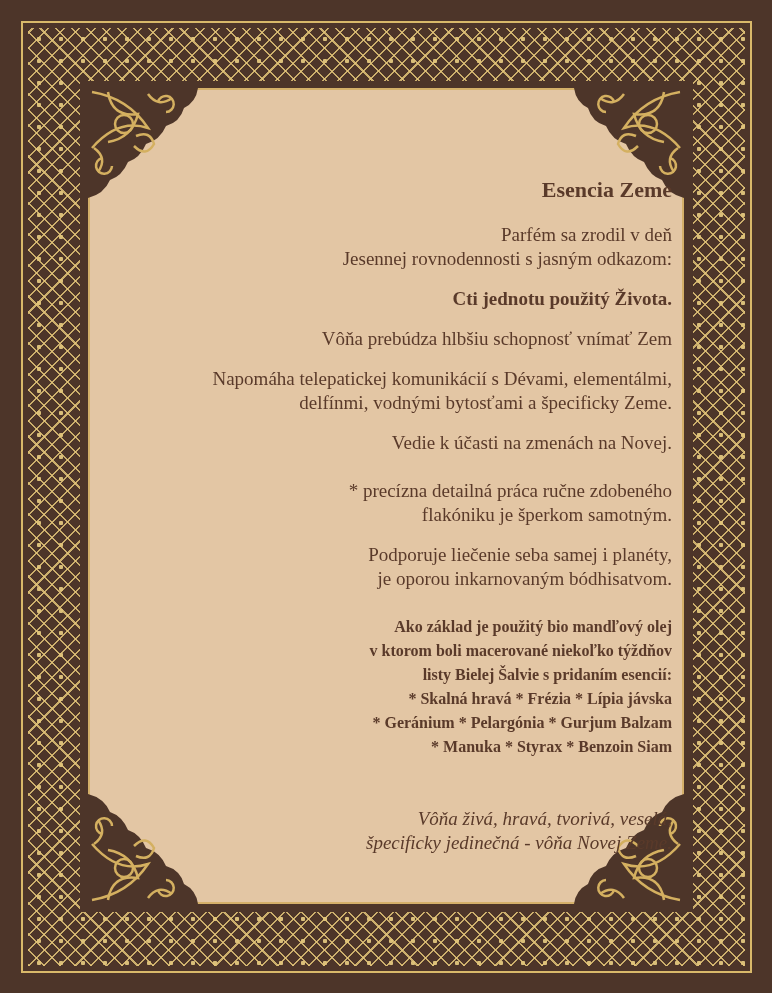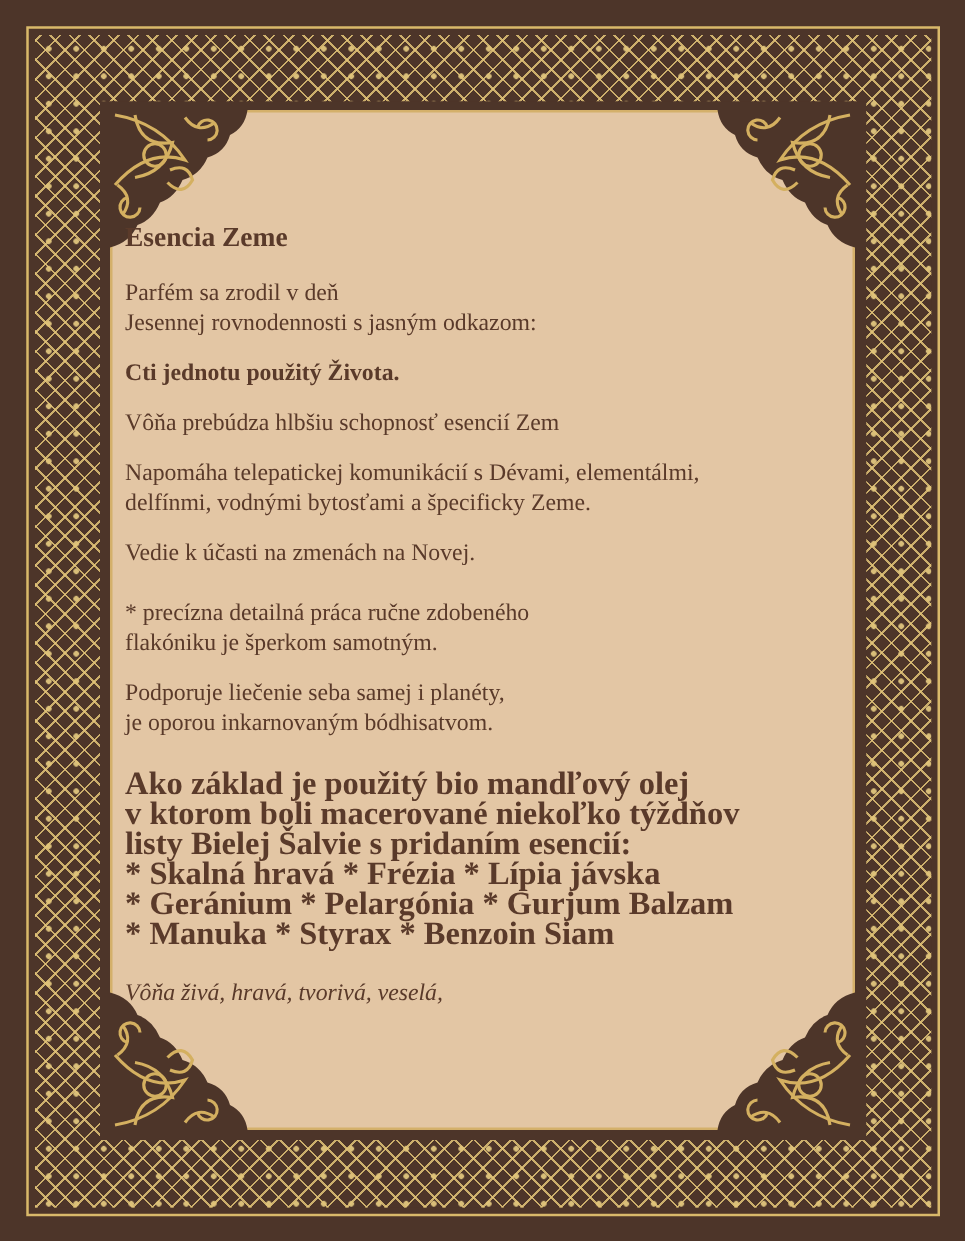--- a/index.html
+++ b/index.html
@@ -33,28 +33,28 @@
   }
   .corner { position:absolute; width:120px; height:120px; }
   .corner svg { width:120px; height:120px; display:block; }
   .c-tl { left:88px; top:88px; }
   .c-tr { left:564px; top:88px; transform:scaleX(-1); }
   .c-bl { left:88px; top:784px; transform:scaleY(-1); }
   .c-br { left:564px; top:784px; transform:scale(-1,-1); }
 
   .content {
     position:absolute; left:100px; width:572px; top:175px;
-    text-align:left; color:#5a3a2a;
+    text-align:right; color:#5a3a2a;
   }
   .title { font-family:"Liberation Serif", serif; font-weight:bold; font-size:22px; margin:0 0 18px 0; line-height:30px; }
   .p { font-family:"Liberation Serif", serif; font-size:19px; line-height:24px; margin:16px 0 10px 0; }
   .p.bold { font-weight:bold; }
   .p.gap { margin-top:24px; }
-  .block-bold { font-family:"Liberation Serif", serif; font-weight:bold; font-size:26px; line-height:24px; margin-top:24px; }
-  .italic { font-family:"Liberation Serif", serif; font-style:italic; font-size:19px; line-height:24px; margin-top:24px; }
+  .block-bold { font-family:"Liberation Serif", serif; font-weight:bold; font-size:16px; line-height:24px; margin-top:24px; }
+  .italic { font-family:"Liberation Serif", serif; font-style:italic; font-size:19px; line-height:24px; margin-top:48px; }
   .line { display:block; white-space:nowrap; }
 </style>
 </head>
 <body>
 
 <div class="outer-line"></div>
 <div class="pattern-band"></div>
 <div class="inner-dark"></div>
 <div class="panel"></div>
 
@@ -115,21 +115,21 @@
   <div class="title">Esencia Zeme</div>
 
   <div class="p">
     <span class="line">Parfém sa zrodil v deň</span>
     <span class="line">Jesennej rovnodennosti s jasným odkazom:</span>
   </div>
   <div class="p bold">
     <span class="line">Cti jednotu použitý Života.</span>
   </div>
   <div class="p">
-    <span class="line">Vôňa prebúdza hlbšiu schopnosť esencií Zem</span>
+    <span class="line">Vôňa prebúdza hlbšiu schopnosť vnímať Zem</span>
   </div>
   <div class="p">
     <span class="line">Napomáha telepatickej komunikácií s Dévami, elementálmi,</span>
     <span class="line">delfínmi, vodnými bytosťami a špecificky Zeme.</span>
   </div>
   <div class="p">
     <span class="line">Vedie k účasti na zmenách na Novej.</span>
   </div>
   <div class="p gap">
     <span class="line">* precízna detailná práca ručne zdobeného</span>
@@ -144,14 +144,15 @@
     <span class="line">Ako základ je použitý bio mandľový olej</span>
     <span class="line">v ktorom boli macerované niekoľko týždňov</span>
     <span class="line">listy Bielej Šalvie s pridaním esencií:</span>
     <span class="line">* Skalná hravá * Frézia * Lípia jávska</span>
     <span class="line">* Geránium * Pelargónia * Gurjum Balzam</span>
     <span class="line">* Manuka * Styrax * Benzoin Siam</span>
   </div>
 
   <div class="italic">
     <span class="line">Vôňa živá,  hravá, tvorivá, veselá,</span>
+    <span class="line">špecificky jedinečná - vôňa Novej Zeme.</span>
   </div>
 </div>
 
 </body></html>

